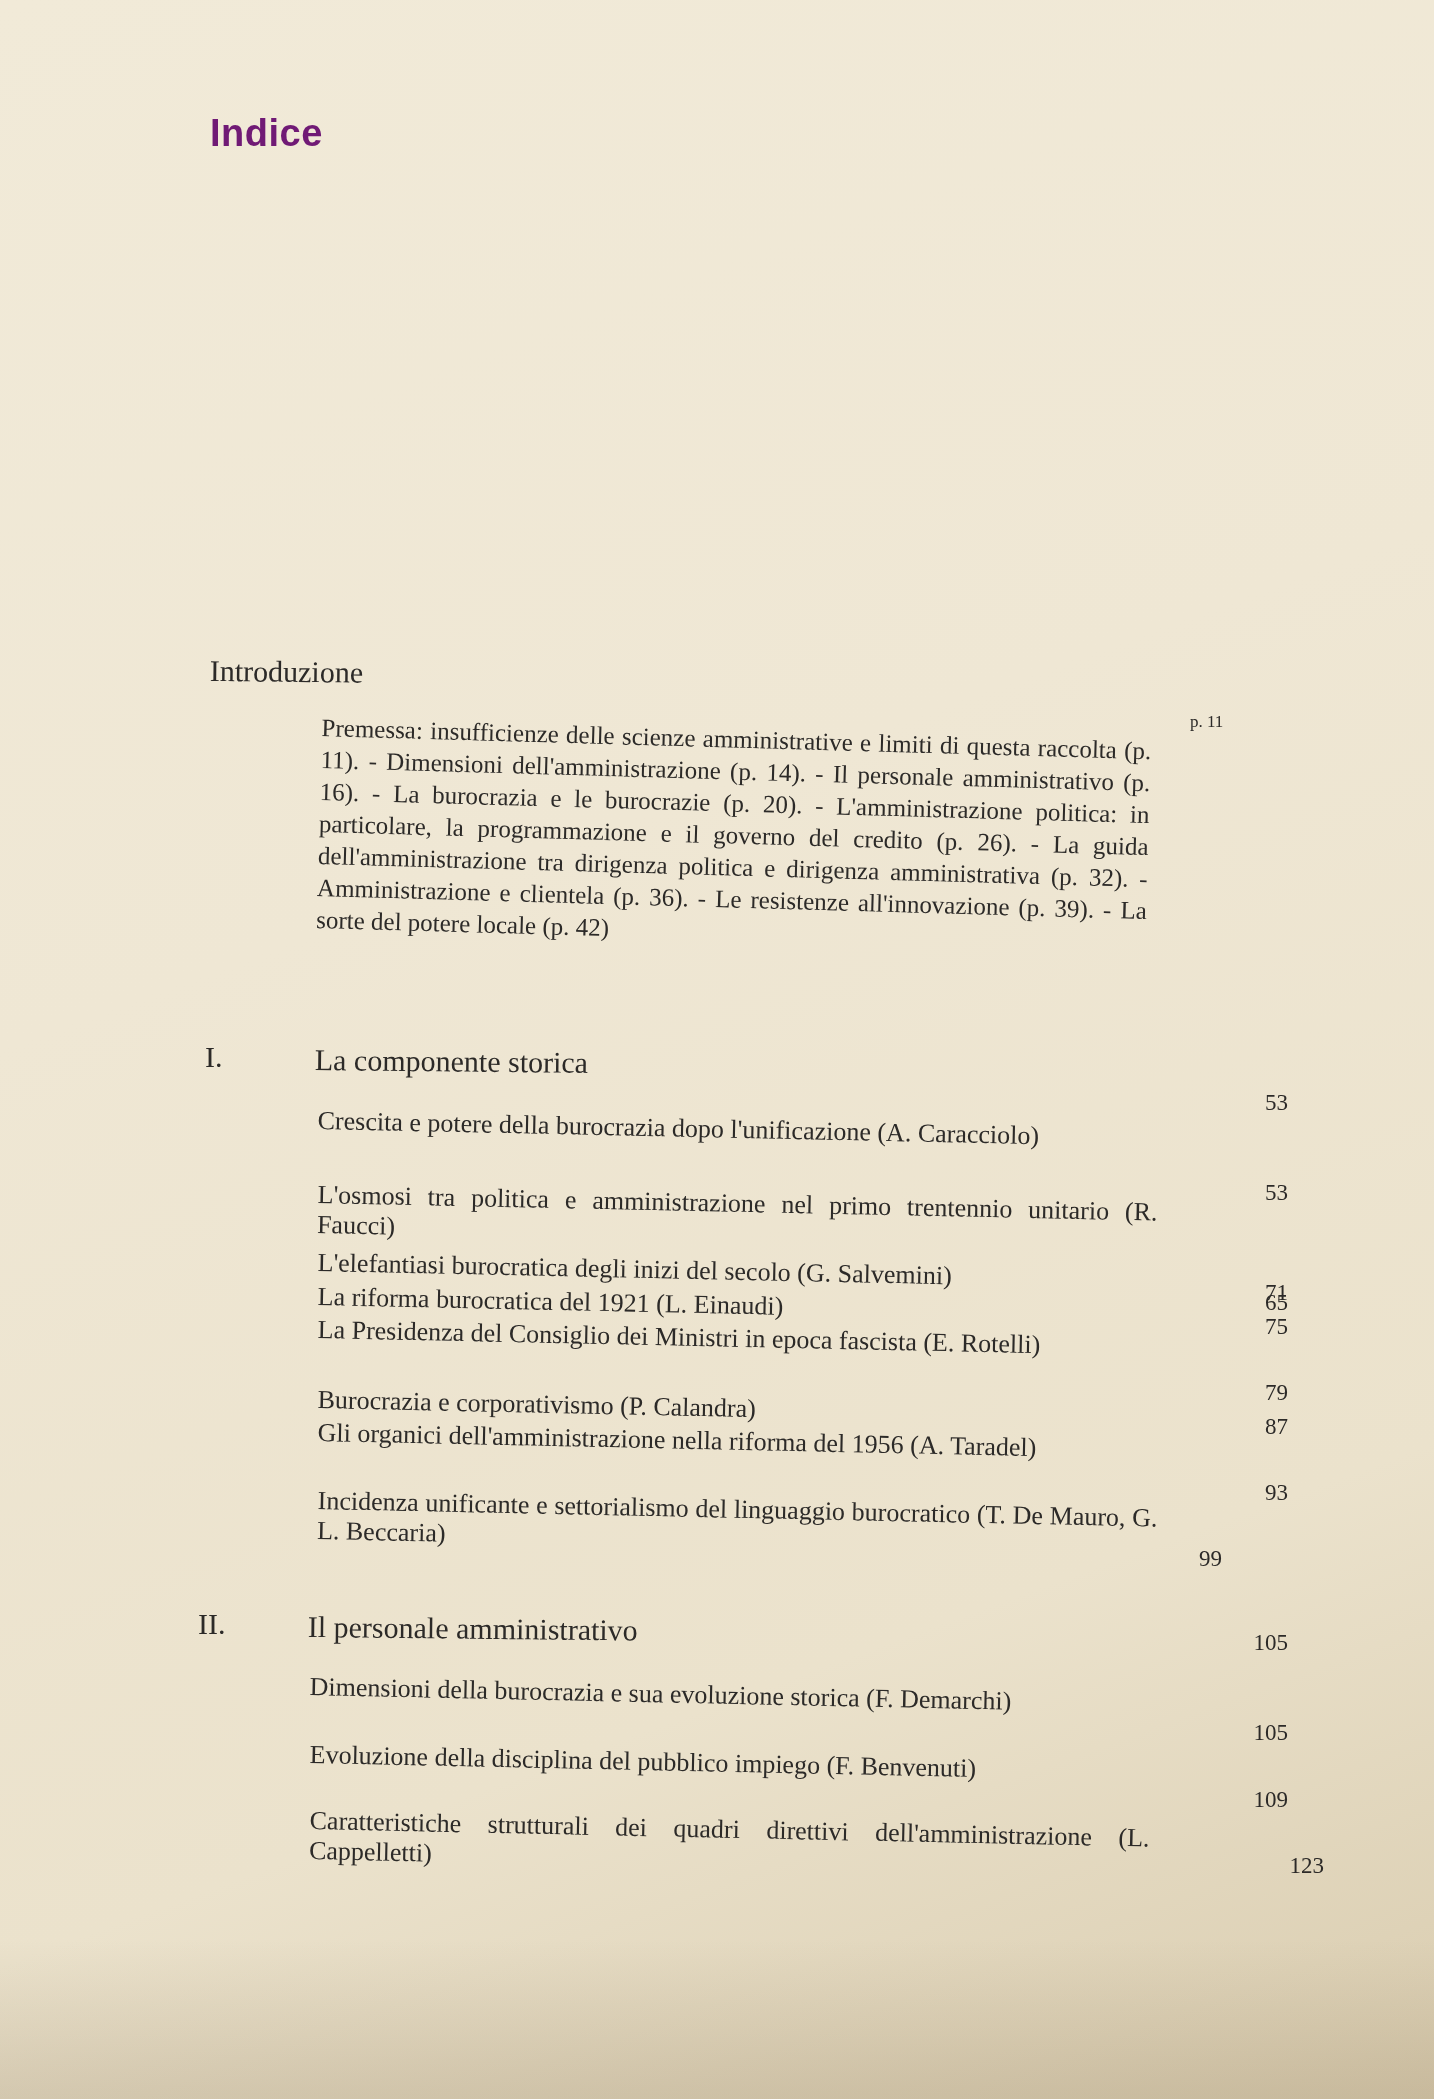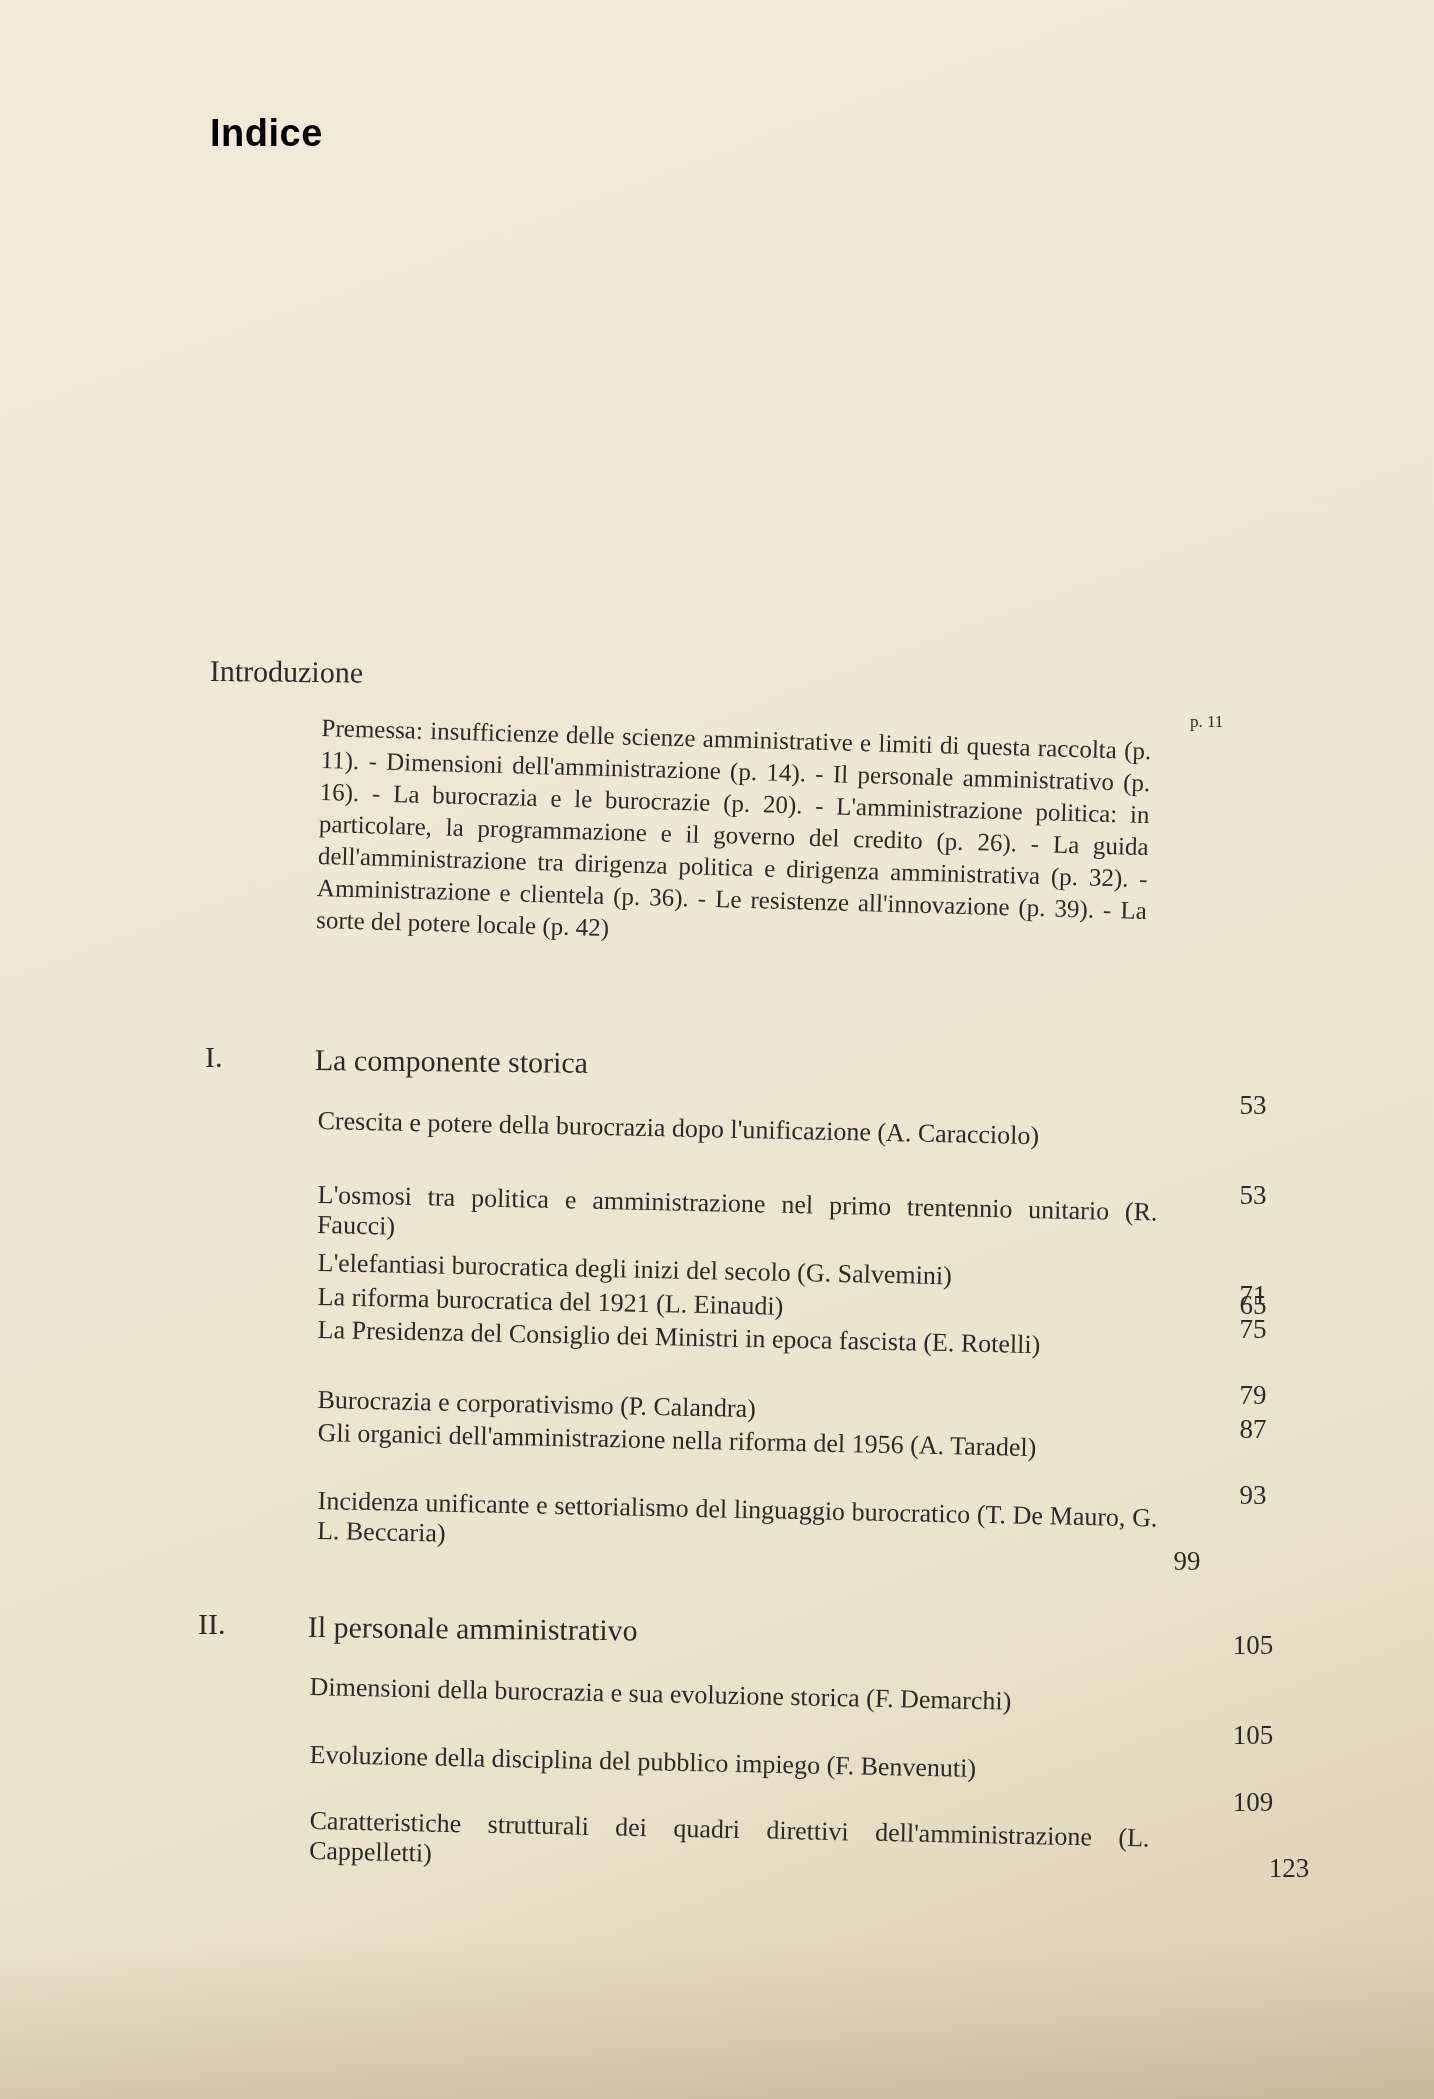--- a/index.html
+++ b/index.html
@@ -9,21 +9,21 @@
     font-family: "Liberation Serif", "DejaVu Serif", serif;
     color: #2c2a28;
   }
   .shade-bottom {
     position: absolute; left: 0; right: 0; bottom: 0; height: 160px;
     background: linear-gradient(to bottom, rgba(0,0,0,0), rgba(120,100,70,0.18));
   }
   .page-title {
     position: absolute; left: 210px; top: 112px;
     font-family: "Liberation Sans", "DejaVu Sans", sans-serif;
-    font-weight: bold; font-size: 38px; color: #000000; letter-spacing: 0.5px;
+    font-weight: bold; font-size: 38px; color: #701a75; letter-spacing: 0.5px;
   }
   .intro-heading {
     position: absolute; left: 210px; top: 654px;
     font-size: 30px; transform: rotate(0.6deg); transform-origin: left top;
   }
   .intro-block {
     position: absolute; left: 322px; top: 712px; width: 830px;
     font-size: 25px; line-height: 32px; text-align: justify;
     transform: rotate(1.6deg); transform-origin: left top;
   }
@@ -34,21 +34,21 @@
     position: absolute; font-size: 30px;
   }
   .chapter-title {
     position: absolute; font-size: 30px; transform: rotate(0.6deg); transform-origin: left top;
   }
   .entry {
     position: absolute; width: 840px; font-size: 26px; line-height: 30px;
     text-align: justify; transform: rotate(1.2deg); transform-origin: left top;
   }
   .pn {
-    position: absolute; width: 70px; text-align: center; font-size: 27px;
+    position: absolute; width: 70px; text-align: right; font-size: 23px;
   }
 </style>
 </head>
 <body>
 
 <div class="shade-bottom"></div>
 
 <h1 class="page-title" style="margin:0">Indice</h1>
 
 <div class="intro-heading">Introduzione</div>

